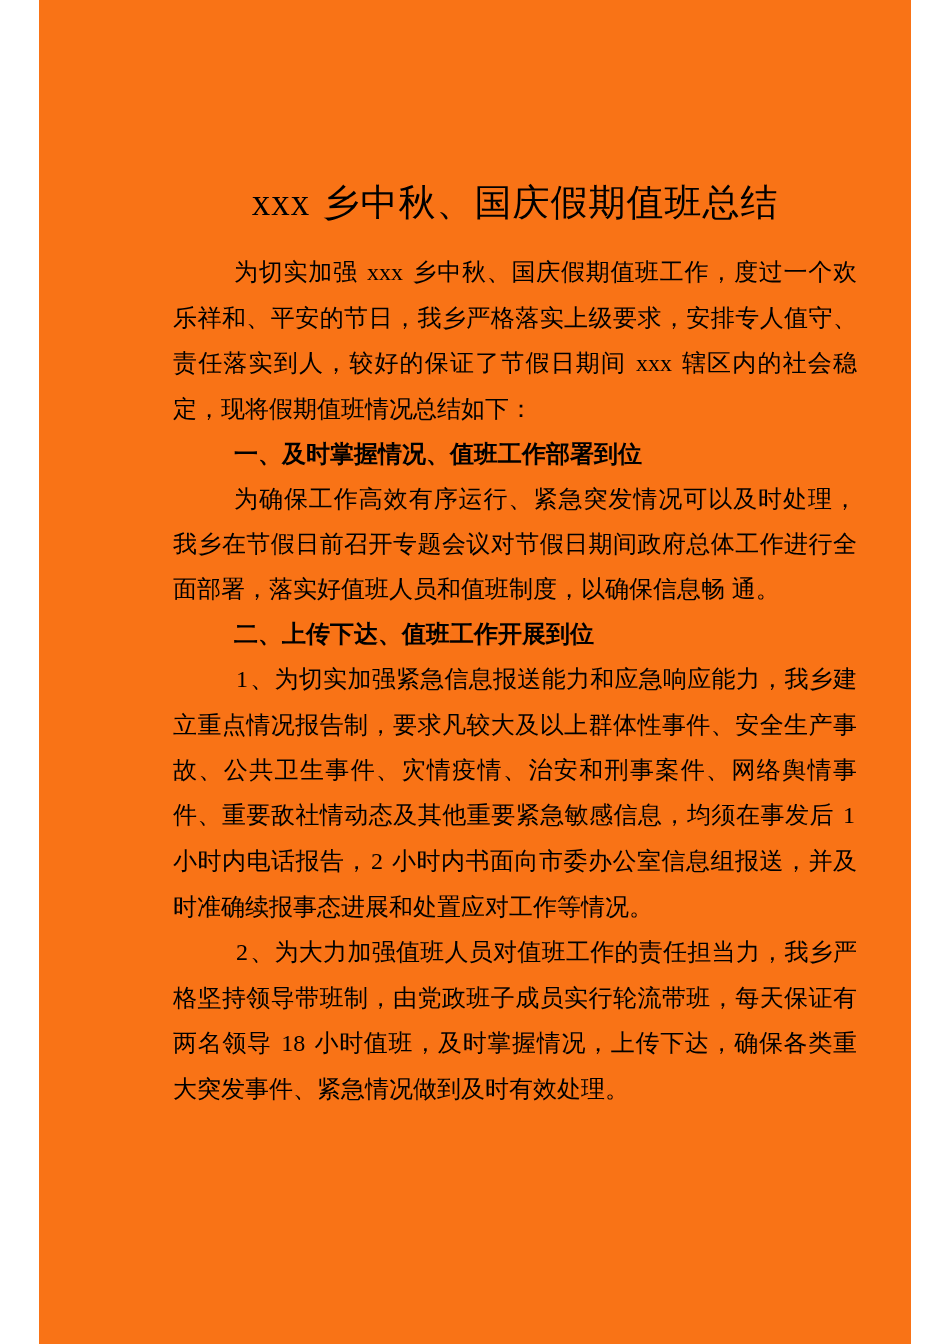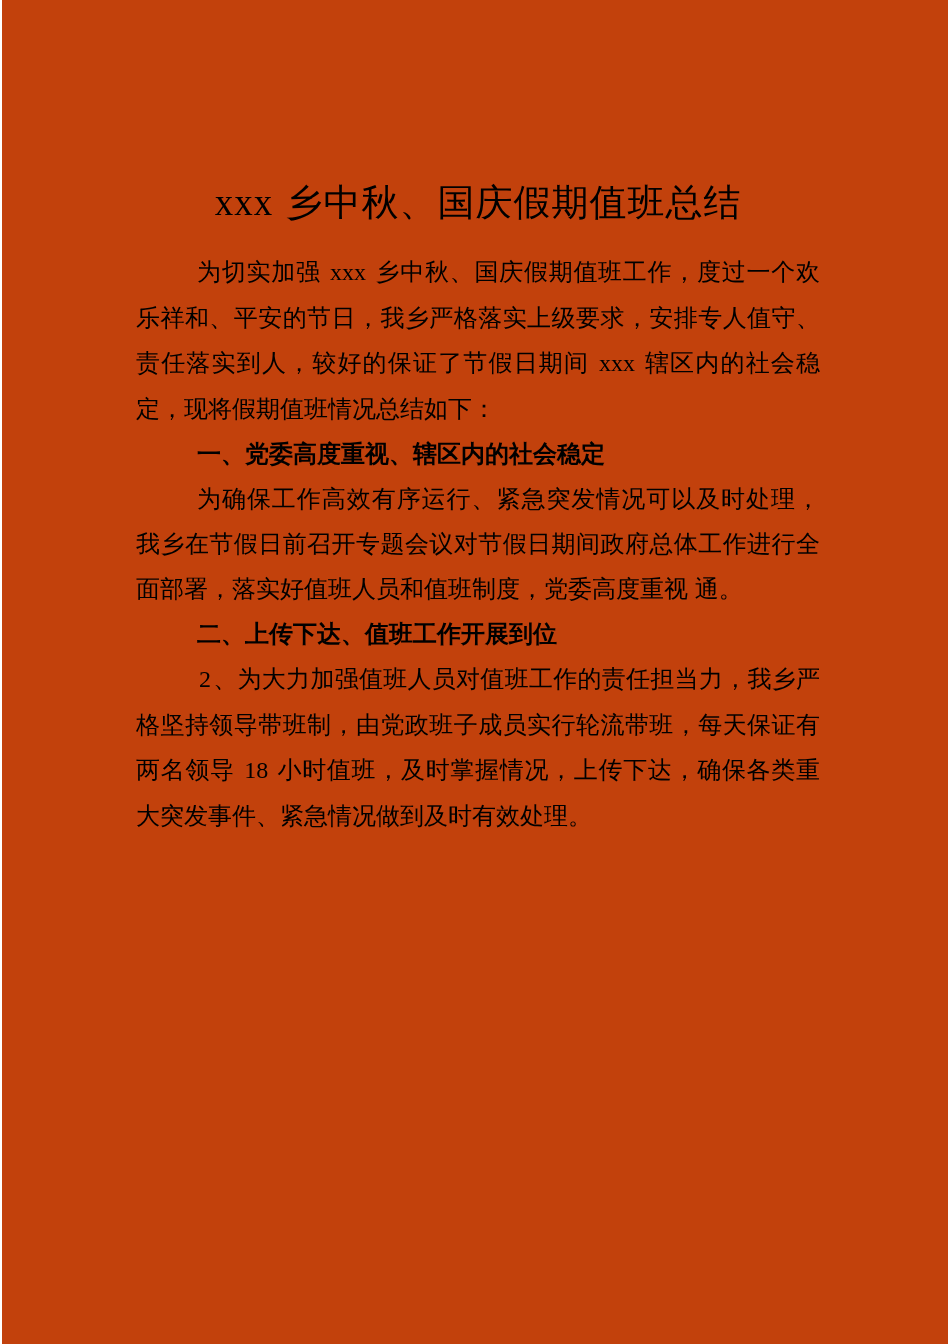--- a/index.html
+++ b/index.html
@@ -6,23 +6,23 @@
     margin: 0;
     padding: 0;
     background: #ffffff;
   }
   body {
     font-family: "Liberation Sans", "DejaVu Sans", sans-serif;
     color: #000000;
   }
   #page {
     position: relative;
-    width: 946px;
+    width: 872px;
     height: 1344px;
-    background: #c2410c;
+    background: #f97316;
     overflow: hidden;
     margin: 0 auto;
   }
   
   .doc-title {
     position: absolute;
     left: 0;
     top: 154px;
     width: 950px;
     text-align: center;
@@ -69,23 +69,24 @@
 </head>
 <body>
 
 <div id="page">
 
   <h1 class="doc-title"><span class="lat">xxx</span> 乡中秋、国庆假期值班总结</h1>
 
   <div class="doc-body">
     <p class="para indent">为切实加强 <span class="lat">xxx</span> 乡中秋、国庆假期值班工作，度过一个欢乐祥和、平安的节日，我乡严格落实上级要求，安排专人值守、责任落实到人，较好的保证了节假日期间 <span class="lat">xxx</span> 辖区内的社会稳定，现将假期值班情况总结如下：</p>
 
-    <p class="para heading">一、党委高度重视、辖区内的社会稳定</p>
+    <p class="para heading">一、及时掌握情况、值班工作部署到位</p>
 
-    <p class="para indent">为确保工作高效有序运行、紧急突发情况可以及时处理，我乡在节假日前召开专题会议对节假日期间政府总体工作进行全面部署，落实好值班人员和值班制度，党委高度重视 通。</p>
+    <p class="para indent">为确保工作高效有序运行、紧急突发情况可以及时处理，我乡在节假日前召开专题会议对节假日期间政府总体工作进行全面部署，落实好值班人员和值班制度，以确保信息畅 通。</p>
 
     <p class="para heading">二、上传下达、值班工作开展到位</p>
 
+    <p class="para indent"><span class="lat">1</span>、为切实加强紧急信息报送能力和应急响应能力，我乡建立重点情况报告制，要求凡较大及以上群体性事件、安全生产事故、公共卫生事件、灾情疫情、治安和刑事案件、网络舆情事件、重要敌社情动态及其他重要紧急敏感信息，均须在事发后 <span class="lat">1</span> 小时内电话报告，<span class="lat">2</span> 小时内书面向市委办公室信息组报送，并及时准确续报事态进展和处置应对工作等情况。</p>
 
     <p class="para indent"><span class="lat">2</span>、为大力加强值班人员对值班工作的责任担当力，我乡严格坚持领导带班制，由党政班子成员实行轮流带班，每天保证有两名领导 <span class="lat">18</span> 小时值班，及时掌握情况，上传下达，确保各类重大突发事件、紧急情况做到及时有效处理。</p>
   </div>
 
 </div>
 
 </body></html>

